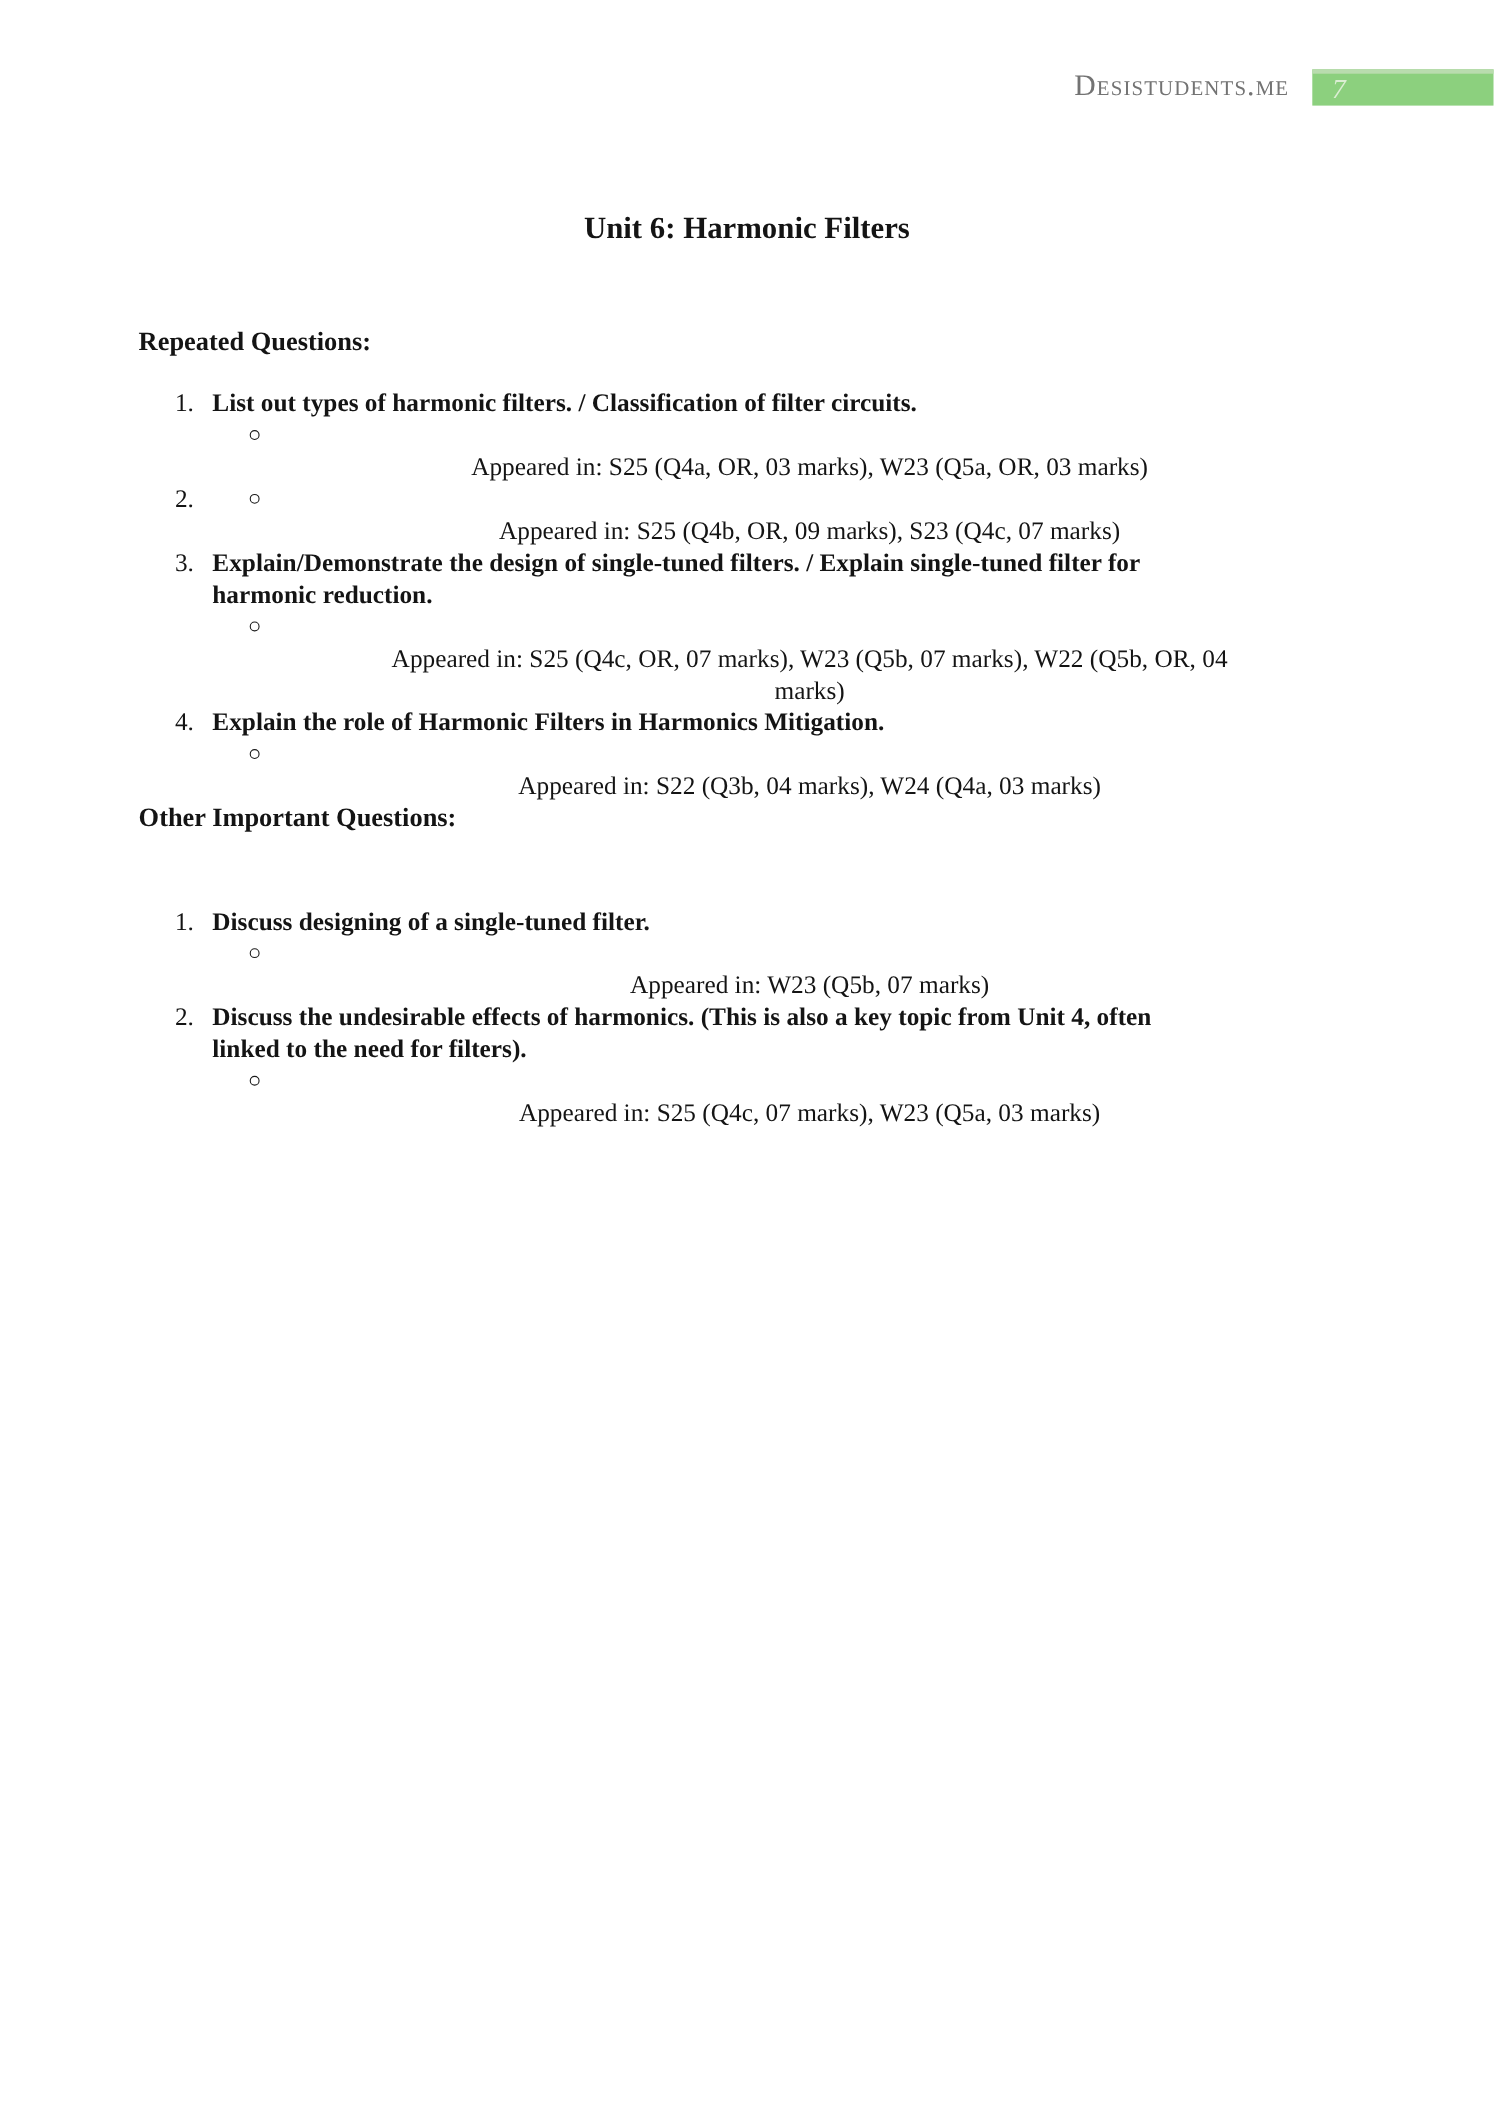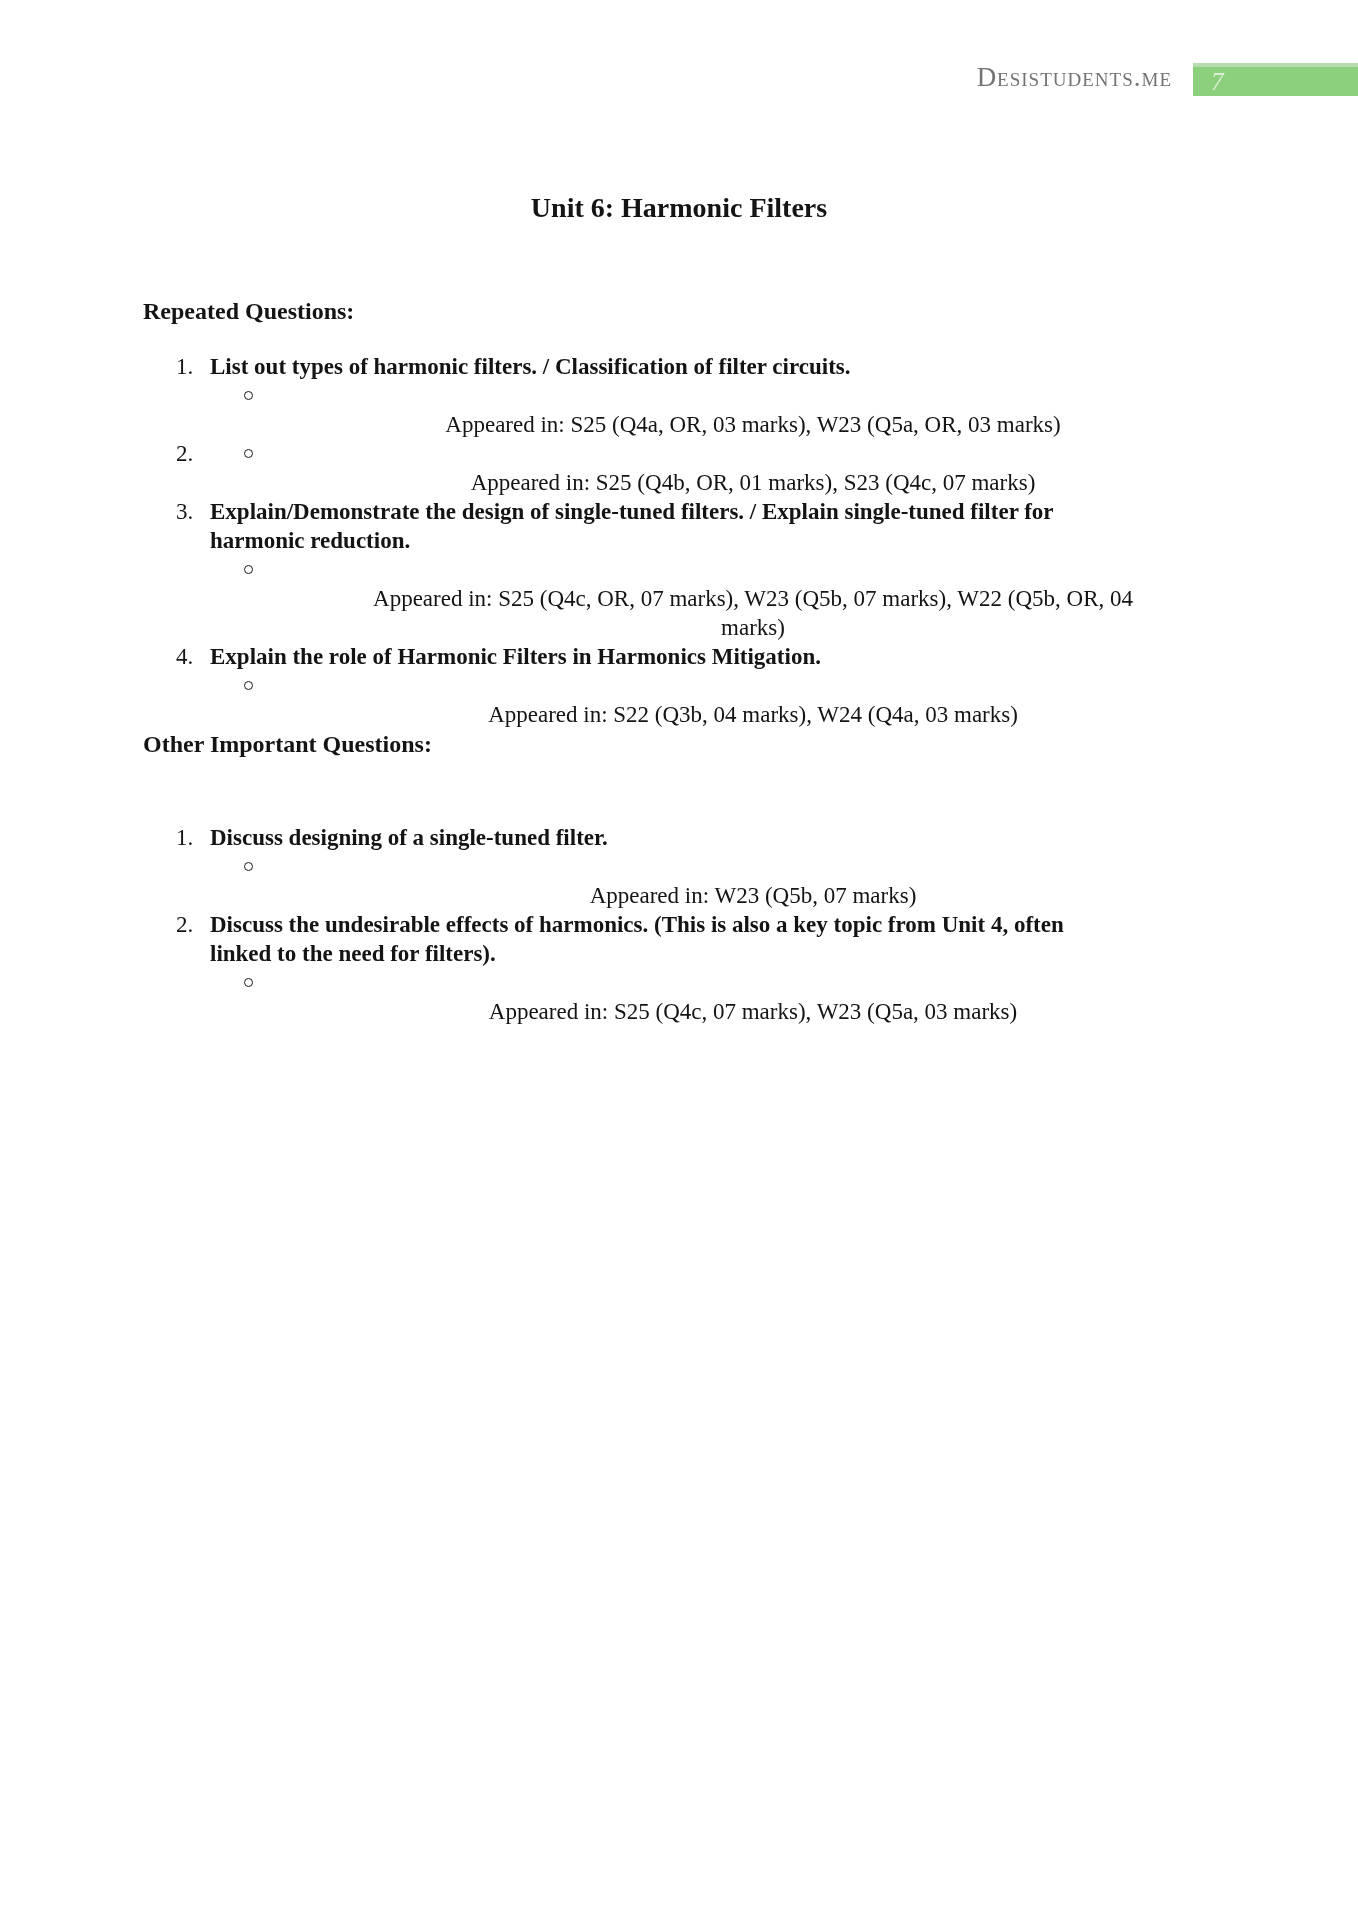--- a/index.html
+++ b/index.html
@@ -50,21 +50,21 @@
     width: 100%;
     text-align: center;
     font-size: 28px;
     font-weight: bold;
     margin: 0;
   }
   
   .body-content {
     position: absolute;
     top: 296px;
-    left: 143px;
+    left: 126px;
     width: 1088px;
     font-size: 23px;
     line-height: 29px;
   }
   .section-heading {
     font-size: 24px;
     line-height: 30px;
     font-weight: bold;
     margin: 0 0 26px 0;
   }
@@ -121,21 +121,21 @@
       <span class="num">1.</span>
       <div class="qtext">List out types of harmonic filters. / Classification of filter circuits.</div>
       <div class="sub-line">
         <span class="circle-bullet"></span><span>Appeared in: S25 (Q4a, OR, 03 marks), W23 (Q5a, OR, 03 marks)</span>
       </div>
     </div>
 
     <div class="qitem">
       <span class="num">2.</span>
       <div class="sub-line">
-        <span class="circle-bullet"></span><span>Appeared in: S25 (Q4b, OR, 01 marks), S23 (Q4c, 07 marks)</span>
+        <span class="circle-bullet"></span><span>Appeared in: S25 (Q4b, OR, 09 marks), S23 (Q4c, 07 marks)</span>
       </div>
     </div>
 
     <div class="qitem">
       <span class="num">3.</span>
       <div class="qtext">Explain/Demonstrate the design of single-tuned filters. / Explain single-tuned filter for
 harmonic reduction.</div>
       <div class="sub-line">
         <span class="circle-bullet"></span><span>Appeared in: S25 (Q4c, OR, 07 marks), W23 (Q5b, 07 marks), W22 (Q5b, OR, 04
 marks)</span>

